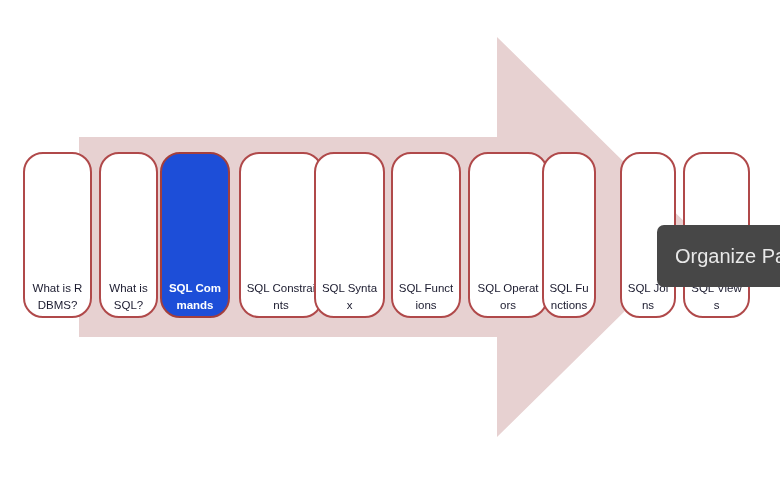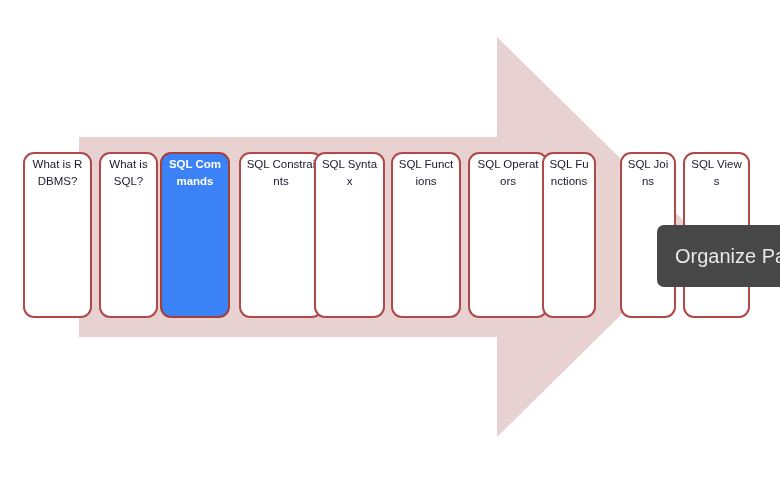--- a/index.html
+++ b/index.html
@@ -39,30 +39,30 @@
     top: 152px;
     height: 168px;
     width: 780px;
   }
   .card {
     position: absolute;
     top: 0;
     height: 166px;
     box-sizing: border-box;
     border: 2px solid #b0494a;
-    border-radius: 11px;
+    border-radius: 20px;
     background: #ffffff;
     display: flex;
-    align-items: flex-start;
+    align-items: flex-end;
     justify-content: center;
     padding: 2px 5px;
     box-shadow: 0 0 0 0 rgba(0,0,0,0);
   }
   .card.selected {
-    background: #3b82f6;
+    background: #1d4ed8;
     border-color: #a33f3d;
   }
   .card-label {
     font-size: 11.5px;
     line-height: 17px;
     color: #1a1a2e;
     text-align: center;
     word-break: break-all;
     font-family: "Liberation Sans", sans-serif;
   }

